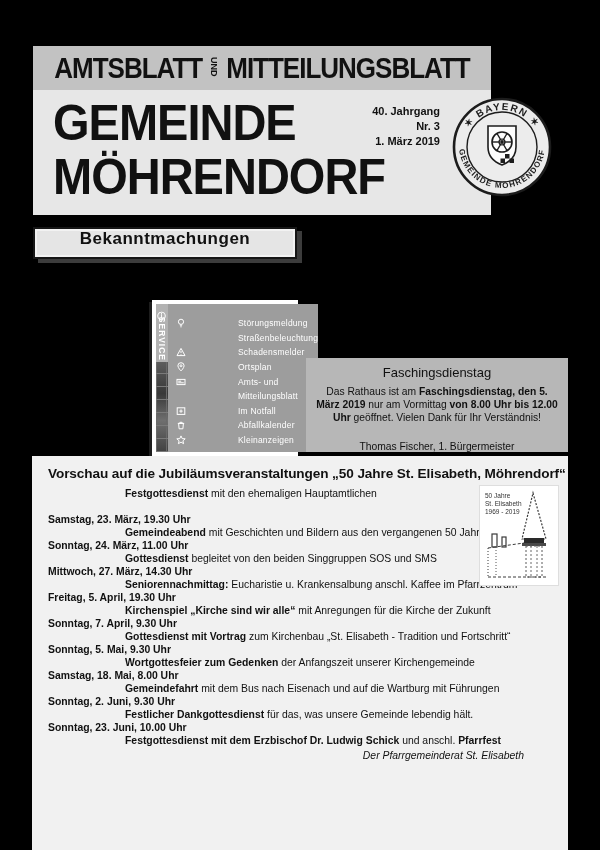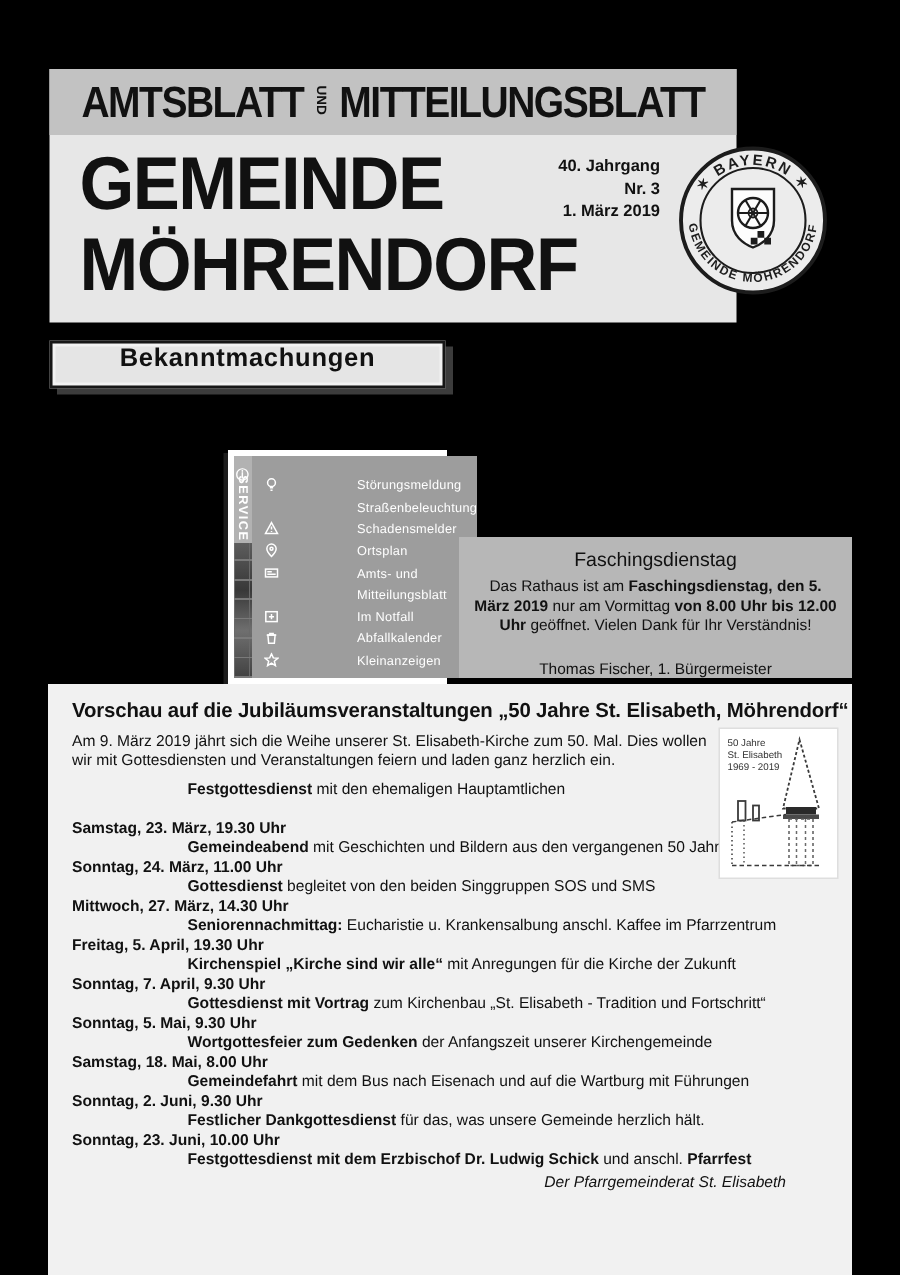--- a/index.html
+++ b/index.html
@@ -199,21 +199,20 @@
   </div>
 
   <div class="notice">
     <div class="notice-title">Faschingsdienstag</div>
     <div class="notice-body"><span>Das Rathaus ist am </span><b>Faschingsdienstag, den 5. März 2019</b><span> nur am Vormittag </span><b>von 8.00 Uhr bis 12.00 Uhr</b><span> geöffnet. Vielen Dank für Ihr Verständnis!</span></div>
     <div class="notice-sig">Thomas Fischer, 1. Bürgermeister</div>
   </div>
 
   <div class="article">
     <div class="article-heading">Vorschau auf die Jubiläumsveranstaltungen „50 Jahre St. Elisabeth, Möhrendorf“</div>
-    <div class="article-intro">Am 9. März 2019 jährt sich die Weihe unserer St. Elisabeth-Kirche zum 50. Mal.  Dies wollen wir mit Gottesdiensten und Veranstaltungen feiern und laden ganz herzlich ein.</div>
 
     <div class="jubilee-logo">
       <div class="jubilee-text">
         <div>50 Jahre</div>
         <div>St. Elisabeth</div>
         <div>1969 - 2019</div>
       </div>
       <svg width="78" height="99" viewBox="0 0 78 99">
         <path d="M53 7 L66 53 L42 53 Z" fill="none" stroke="#3a3a3a" stroke-width="1.2" stroke-dasharray="2,1.5"></path>
         <rect x="44" y="52" width="20" height="5" fill="#2a2a2a"></rect>
@@ -257,21 +256,21 @@
       <div class="event">
         <div class="event-date">Sonntag, 5. Mai, 9.30 Uhr</div>
         <div class="event-desc"><b>Wortgottesfeier zum Gedenken</b><span> der Anfangszeit unserer Kirchengemeinde</span><b></b></div>
       </div>
       <div class="event">
         <div class="event-date">Samstag, 18. Mai, 8.00 Uhr</div>
         <div class="event-desc"><b>Gemeindefahrt</b><span> mit dem Bus nach Eisenach und auf die Wartburg mit Führungen</span><b></b></div>
       </div>
       <div class="event">
         <div class="event-date">Sonntag, 2. Juni, 9.30 Uhr</div>
-        <div class="event-desc"><b>Festlicher Dankgottesdienst</b><span> für das, was unsere Gemeinde herzlich hält.</span><b></b></div>
+        <div class="event-desc"><b>Festlicher Dankgottesdienst</b><span> für das, was unsere Gemeinde lebendig hält.</span><b></b></div>
       </div>
       <div class="event">
         <div class="event-date">Sonntag, 23. Juni, 10.00 Uhr</div>
         <div class="event-desc"><b>Festgottesdienst mit dem Erzbischof Dr. Ludwig Schick</b><span> und anschl. </span><b>Pfarrfest</b></div>
       </div>
     </div>
 
     <div class="article-sig">Der Pfarrgemeinderat St. Elisabeth</div>
   </div>
 

